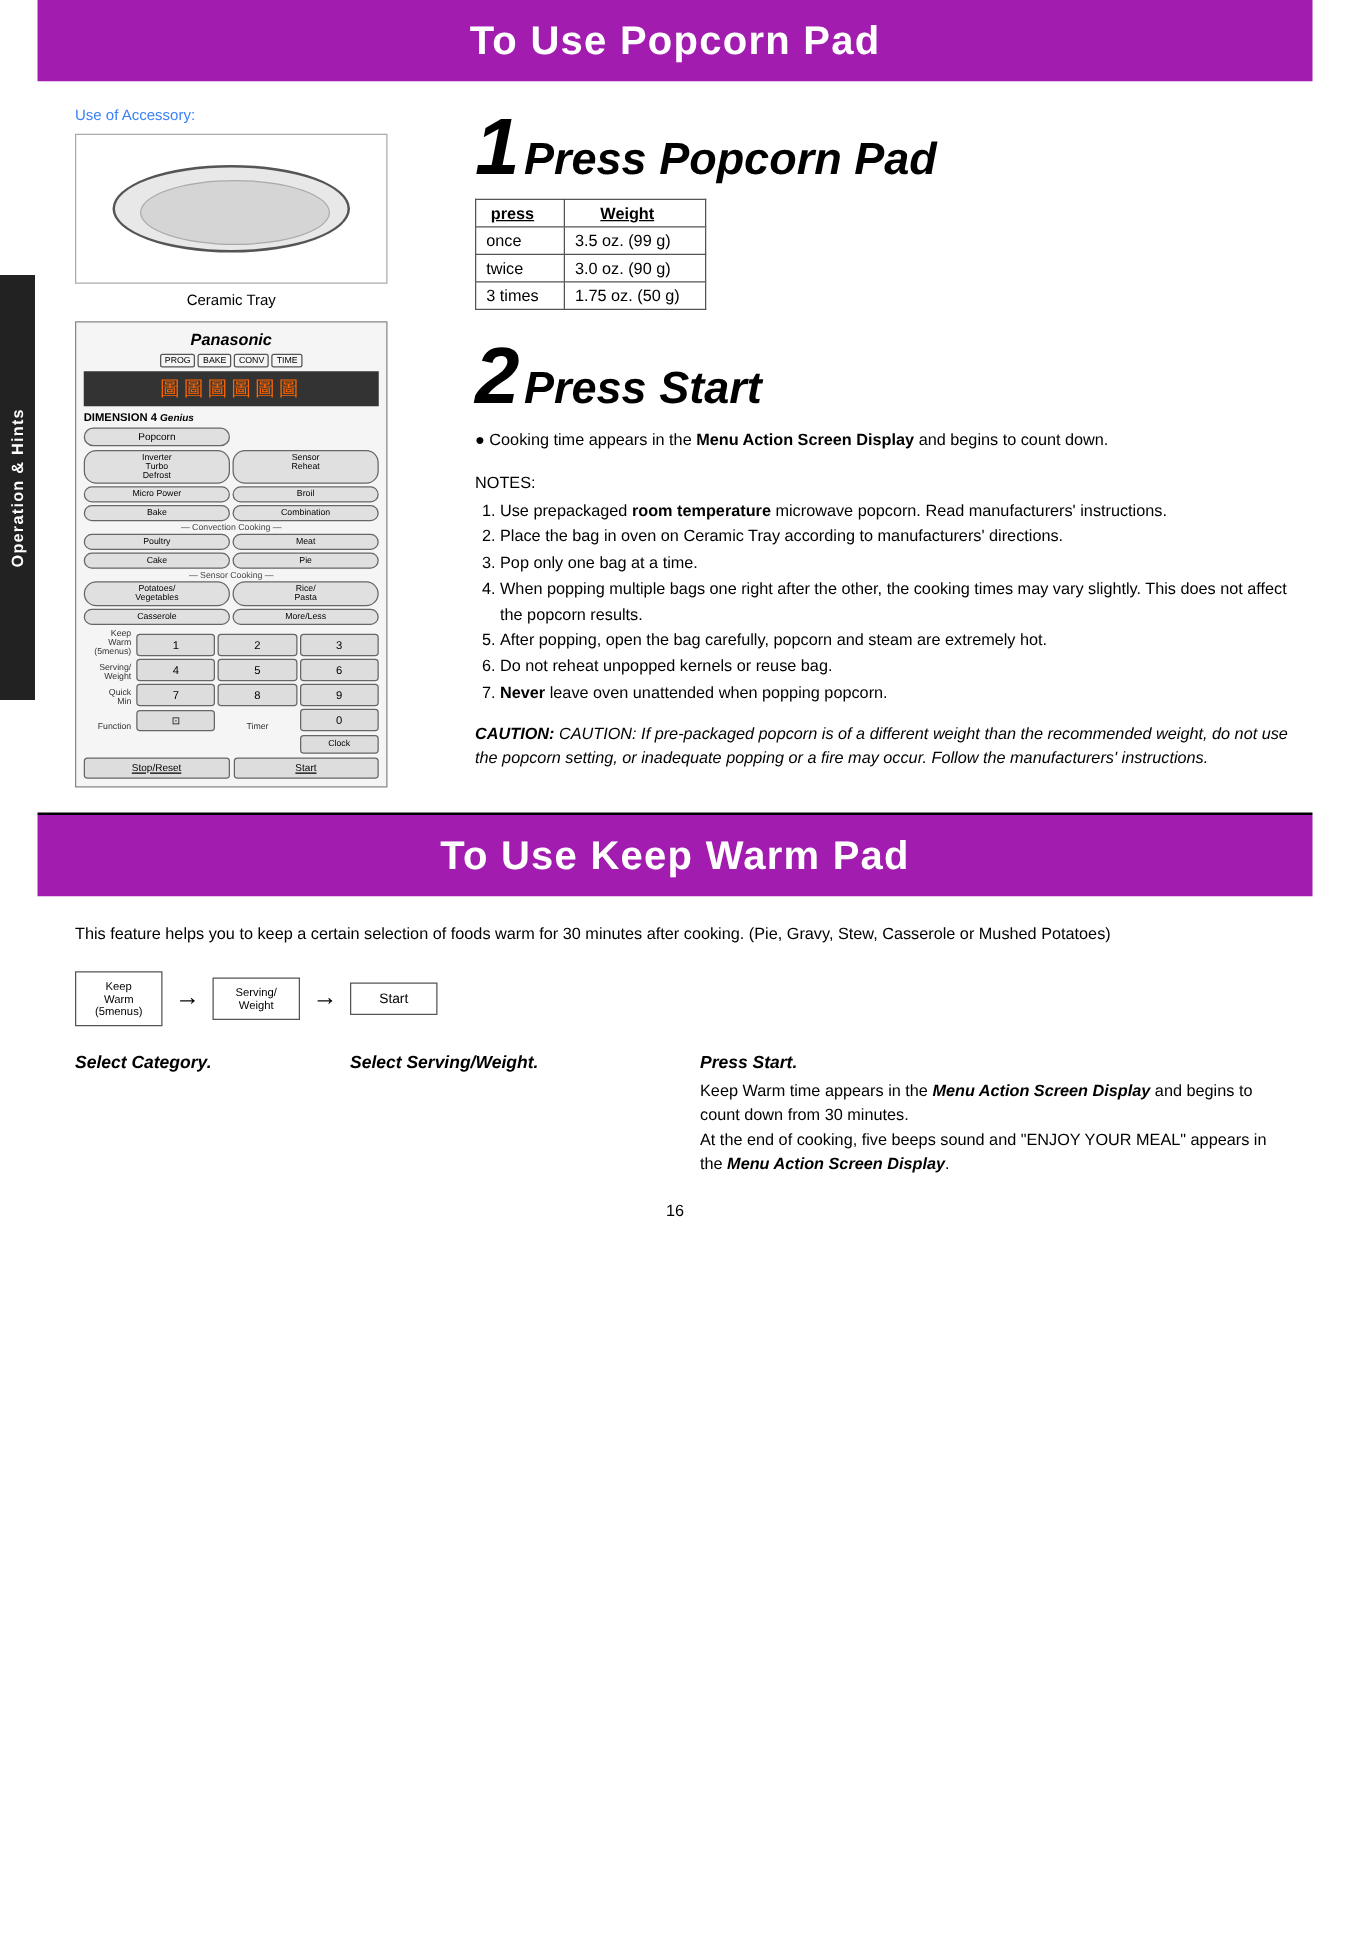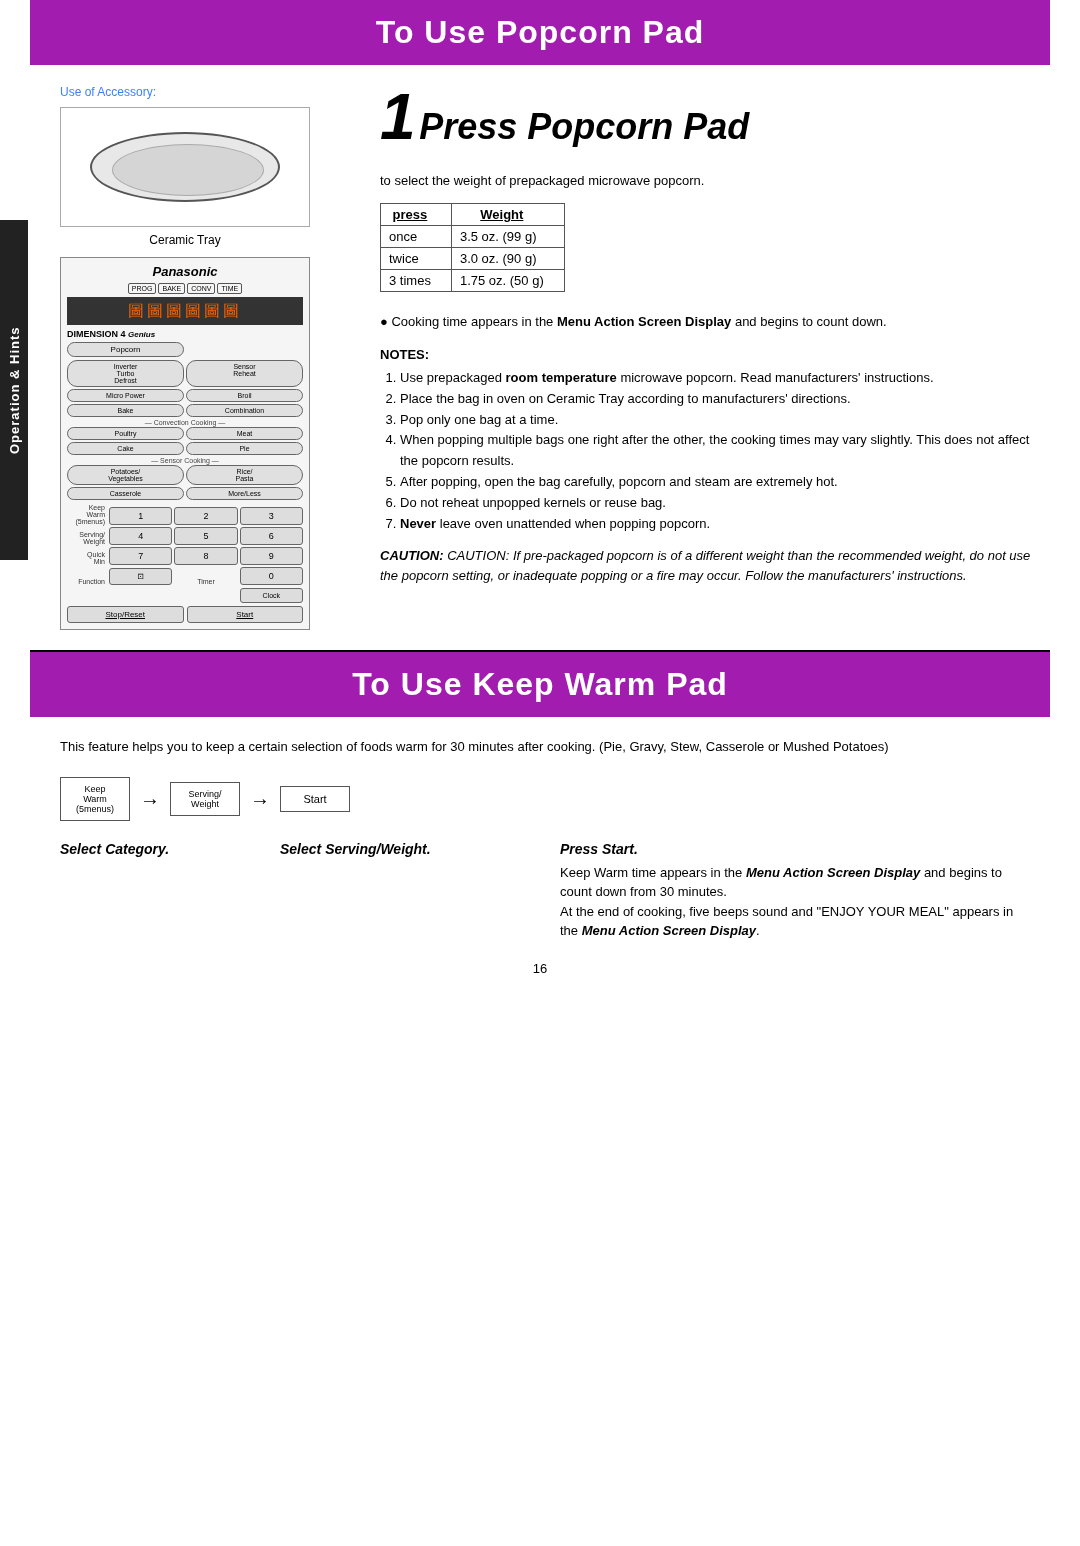--- a/index.html
+++ b/index.html
@@ -212,21 +212,21 @@
     }
 
     .step-title {
       font-size: 36px;
       font-weight: bold;
       font-style: italic;
       display: inline;
     }
 
     .step-heading {
-      margin-bottom: 22px;
+      margin-bottom: 10px;
     }
 
     .step-desc {
       font-size: 13px;
       margin-bottom: 12px;
       line-height: 1.5;
     }
 
     
     .weight-table {
@@ -250,21 +250,21 @@
       margin-bottom: 10px;
     }
 
     .step2-desc {
       font-size: 13px;
       margin-bottom: 16px;
       line-height: 1.5;
     }
 
     .notes-title {
-      font-weight: bold;
+      font-weight: normal;
       font-size: 13px;
       margin-bottom: 6px;
     }
 
     .notes-list {
       list-style: decimal;
       padding-left: 20px;
       font-size: 13px;
       line-height: 1.6;
       margin-bottom: 12px;
@@ -479,21 +479,20 @@
       </div>
     </div>
 
     <div class="right-col">
 
       <div class="step-heading">
         <span class="step-number">1</span>
         <span class="step-title">Press Popcorn Pad</span>
       </div>
 
-      <div class="step-desc">to select the weight of prepackaged microwave popcorn.</div>
 
       <table class="weight-table">
         <thead>
           <tr>
             <th>press</th>
             <th>Weight</th>
           </tr>
         </thead>
         <tbody>
           <tr>
@@ -504,20 +503,24 @@
             <td>twice</td>
             <td>3.0 oz. (90 g)</td>
           </tr>
           <tr>
             <td>3 times</td>
             <td>1.75 oz. (50 g)</td>
           </tr>
         </tbody>
       </table>
 
+      <div class="step2-heading">
+        <span class="step-number">2</span>
+        <span class="step-title">Press Start</span>
+      </div>
 
       <div class="step2-desc">
         ● Cooking time appears in the <strong>Menu Action Screen Display</strong> and begins to count down.
       </div>
 
       <div class="notes-title">NOTES:</div>
 
       <ol class="notes-list">
         <li>Use prepackaged <strong>room temperature</strong> microwave popcorn. Read manufacturers' instructions.</li>
         <li>Place the bag in oven on Ceramic Tray according to manufacturers' directions.</li>

